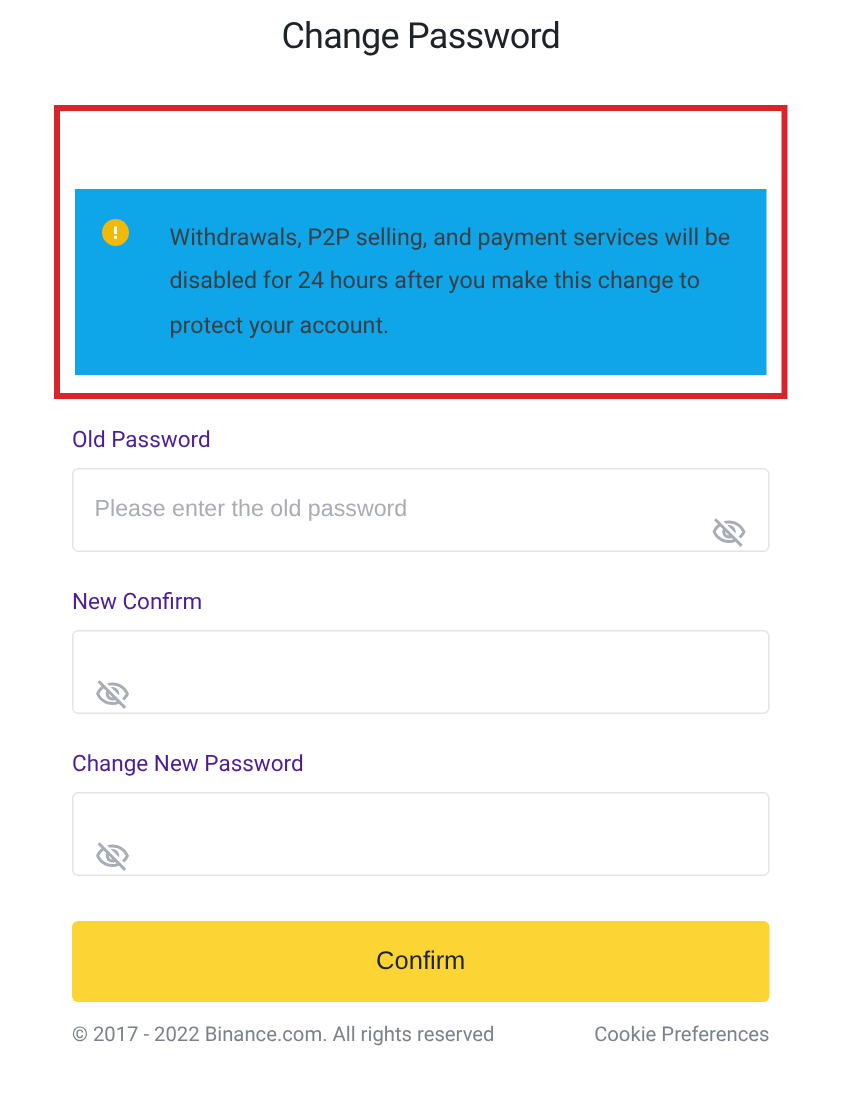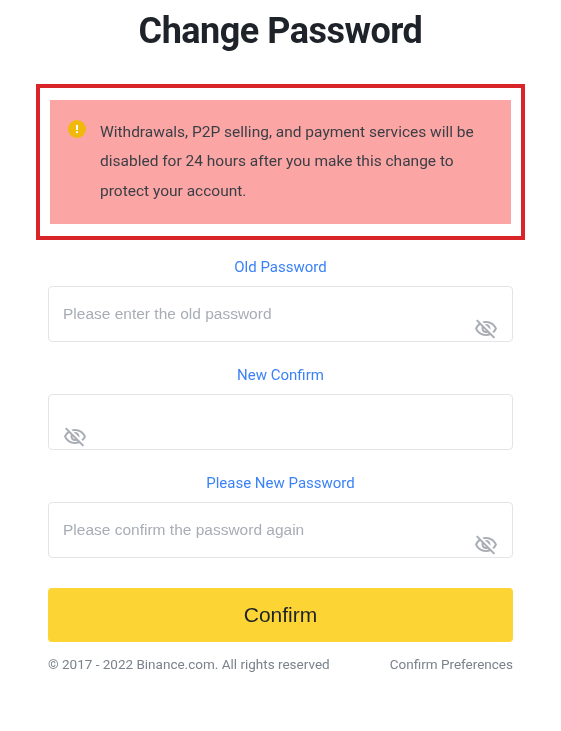--- a/index.html
+++ b/index.html
@@ -11,38 +11,39 @@
       font-family: -apple-system, BlinkMacSystemFont, "Segoe UI", Roboto, Arial, sans-serif;
       background: #ffffff;
       width: 561px;
       height: 731px;
       padding: 0;
     }
     .container {
       padding: 10px 48px 0 48px;
     }
     .page-title {
-      font-size: 36px;
-      font-weight: 700;
+      font-size: 24px;
+      font-weight: 400;
       color: #1e2329;
       text-align: center;
       margin-bottom: 32px;
       letter-spacing: -0.5px;
     }
     .highlight-frame {
       border: 4px solid #d9252a;
       padding: 12px 10px;
       margin: 0 -12px 18px -12px;
     }
     .warning-banner {
-      background: #fca5a5;
+      background: #0ea5e9;
       padding: 18px 18px;
       display: flex;
       align-items: flex-start;
-      gap: 14px;
+      gap: 27px;
+      margin-top: 40px;
     }
     .warning-icon {
       flex-shrink: 0;
       width: 18px;
       height: 18px;
       background: #f0b90b;
       border-radius: 50%;
       display: flex;
       align-items: center;
       justify-content: center;
@@ -55,24 +56,23 @@
     .warning-text {
       color: #3a3f45;
       font-size: 15.5px;
       line-height: 1.9;
     }
     .form-group {
       margin-bottom: 24px;
     }
     .form-label {
       display: block;
-      color: #3b82f6;
+      color: #4c1d95;
       font-size: 15px;
       margin-bottom: 10px;
-      text-align: center;
     }
     .input-wrapper {
       position: relative;
       border: 1px solid #e2e4e8;
       border-radius: 4px;
       display: flex;
       align-items: flex-end;
       padding: 0 14px;
       height: 56px;
     }
@@ -93,21 +93,21 @@
       cursor: pointer;
       color: #a8adb5;
       display: flex;
       align-items: center;
     }
     .confirm-button {
       width: 100%;
       background: #fcd535;
       border: none;
       height: 54px;
-      font-size: 21px;
+      font-size: 17px;
       font-weight: 500;
       color: #1e2329;
       border-radius: 4px;
       cursor: pointer;
       margin-top: 6px;
       margin-bottom: 14px;
     }
     .footer {
       display: flex;
       justify-content: space-between;
@@ -158,30 +158,29 @@
     <div class="input-wrapper">
       <span class="eye-icon">
         <svg width="24" height="24" viewBox="0 0 24 24" fill="currentColor">
           <path d="M12 6c3.79 0 7.17 2.13 8.82 5.5-.59 1.22-1.42 2.27-2.41 3.12l1.41 1.41c1.39-1.23 2.49-2.77 3.18-4.53C21.27 7.11 17 4 12 4c-1.27 0-2.49.2-3.64.57l1.65 1.65C10.66 6.09 11.32 6 12 6zm-1.07 1.14L13 9.21c.57.25 1.03.71 1.28 1.28l2.07 2.07c.08-.34.14-.7.14-1.07C16.5 9.01 14.48 7 12 7c-.37 0-.72.05-1.07.14zM2.01 3.87l2.68 2.68C3.06 7.83 1.77 9.53 1 11.5 2.73 15.89 7 19 12 19c1.52 0 2.98-.29 4.32-.82l3.42 3.42 1.41-1.41L3.42 2.45 2.01 3.87zm7.5 7.5l2.61 2.61c-.04.01-.08.02-.12.02-1.38 0-2.5-1.12-2.5-2.5 0-.05.01-.08.01-.13zm-3.4-3.4l1.75 1.75c-.23.55-.36 1.15-.36 1.78 0 2.48 2.02 4.5 4.5 4.5.63 0 1.23-.13 1.77-.36l.98.98c-.88.24-1.8.38-2.75.38-3.79 0-7.17-2.13-8.82-5.5.7-1.43 1.72-2.61 2.93-3.53z"></path>
         </svg>
       </span>
     </div>
   </div>
 
   <div class="form-group">
-    <label class="form-label">Please New Password</label>
+    <label class="form-label">Change New Password</label>
     <div class="input-wrapper">
-      <input type="password" class="input-field" placeholder="Please confirm the password again" style="">
       <span class="eye-icon">
         <svg width="24" height="24" viewBox="0 0 24 24" fill="currentColor">
           <path d="M12 6c3.79 0 7.17 2.13 8.82 5.5-.59 1.22-1.42 2.27-2.41 3.12l1.41 1.41c1.39-1.23 2.49-2.77 3.18-4.53C21.27 7.11 17 4 12 4c-1.27 0-2.49.2-3.64.57l1.65 1.65C10.66 6.09 11.32 6 12 6zm-1.07 1.14L13 9.21c.57.25 1.03.71 1.28 1.28l2.07 2.07c.08-.34.14-.7.14-1.07C16.5 9.01 14.48 7 12 7c-.37 0-.72.05-1.07.14zM2.01 3.87l2.68 2.68C3.06 7.83 1.77 9.53 1 11.5 2.73 15.89 7 19 12 19c1.52 0 2.98-.29 4.32-.82l3.42 3.42 1.41-1.41L3.42 2.45 2.01 3.87zm7.5 7.5l2.61 2.61c-.04.01-.08.02-.12.02-1.38 0-2.5-1.12-2.5-2.5 0-.05.01-.08.01-.13zm-3.4-3.4l1.75 1.75c-.23.55-.36 1.15-.36 1.78 0 2.48 2.02 4.5 4.5 4.5.63 0 1.23-.13 1.77-.36l.98.98c-.88.24-1.8.38-2.75.38-3.79 0-7.17-2.13-8.82-5.5.7-1.43 1.72-2.61 2.93-3.53z"></path>
         </svg>
       </span>
     </div>
   </div>
 
   <button class="confirm-button">Confirm</button>
 
   <div class="footer">
     <span class="footer-copyright">© 2017 - 2022 Binance.com. All rights reserved</span>
-    <span class="footer-link">Confirm Preferences</span>
+    <span class="footer-link">Cookie Preferences</span>
   </div>
 </div>
 
 </body></html>

